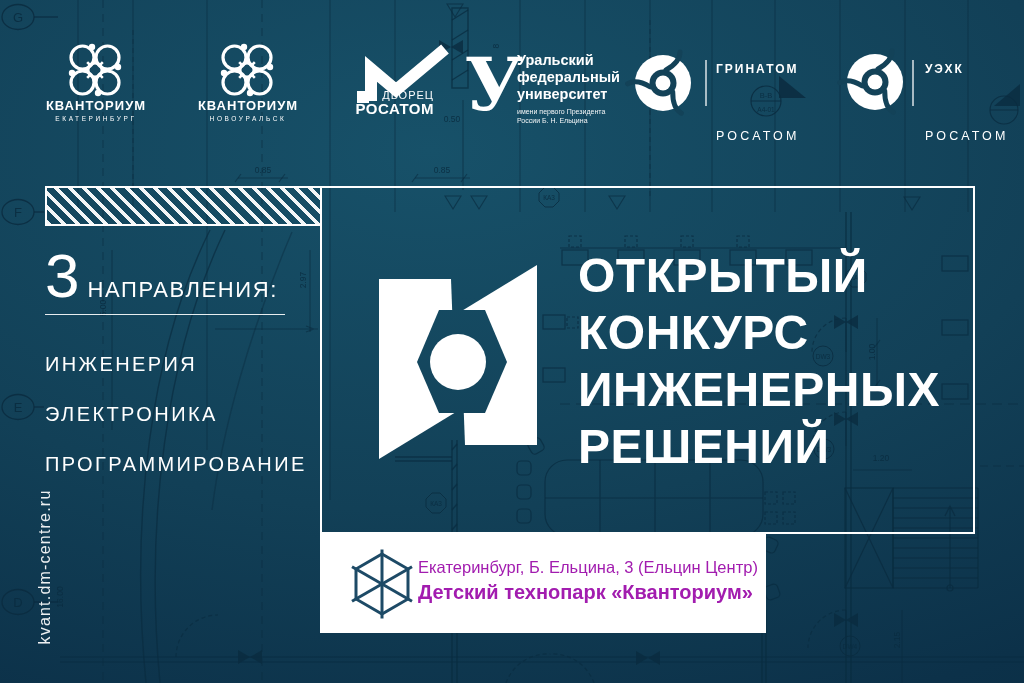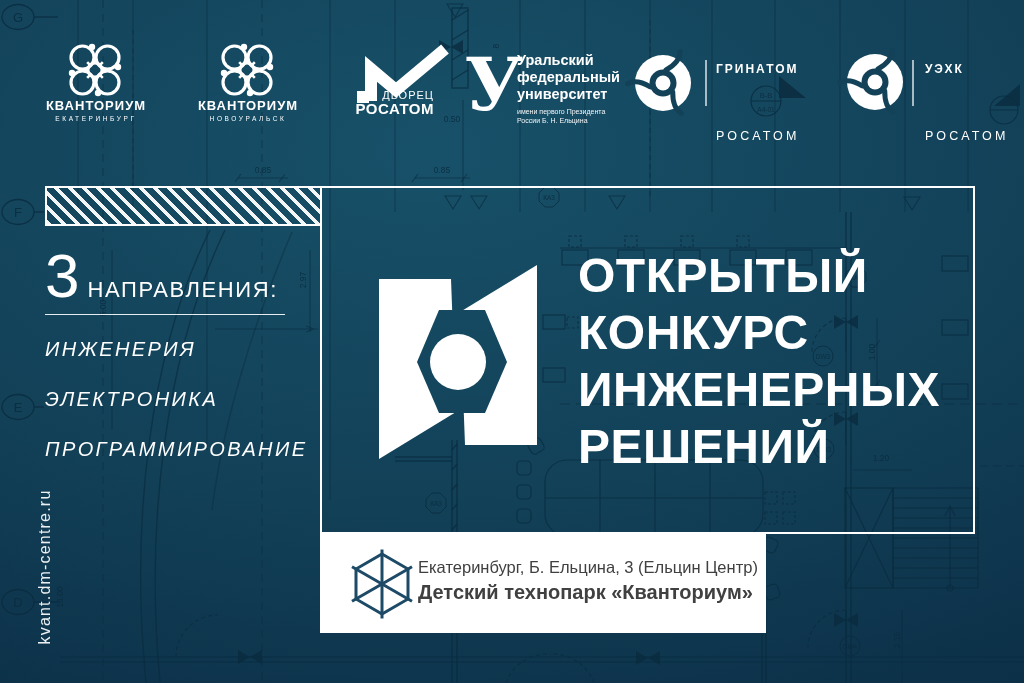--- a/index.html
+++ b/index.html
@@ -22,28 +22,28 @@
   
   .frame{position:absolute;left:320px;top:186px;width:655px;height:348px;border:2px solid #fff;box-sizing:border-box;}
   .hatch{position:absolute;left:45px;top:186px;width:277px;height:40px;border:2px solid #fff;box-sizing:border-box;
     background:repeating-linear-gradient(45deg, rgba(255,255,255,.95) 0 3.5px, rgba(255,255,255,0) 3.5px 10px);}
   
   .dir{position:absolute;left:45px;top:246px;color:#fff;width:280px;}
   .dir-head{display:flex;align-items:baseline;}
   .dir-count{font-size:62px;font-weight:300;line-height:60px;}
   .dir-label{font-size:22px;font-weight:300;letter-spacing:1.6px;margin-left:8px;}
   .dir-rule{height:1px;background:rgba(255,255,255,.9);width:240px;margin-top:8px;}
-  .dir-items{margin-top:23px;font-style:italic;}
+  .dir-items{margin-top:38px;}
   .dir-item{font-size:20px;font-weight:300;letter-spacing:2.4px;margin-bottom:27px;}
   
   .title{position:absolute;left:578px;top:247px;color:#fff;}
   .title div{font-size:48px;font-weight:800;line-height:57px;letter-spacing:.5px;}
   
   .addr{position:absolute;left:320px;top:534px;width:446px;height:99px;background:#fff;}
-  .addr-txt{position:absolute;left:98px;top:24px;color:#404040;}
+  .addr-txt{position:absolute;left:98px;top:24px;color:#a21caf;}
   .addr-1{font-size:16.5px;font-weight:400;}
   .addr-2{font-size:20px;font-weight:700;margin-top:4px;}
   
   .site{position:absolute;left:-39px;top:557px;width:170px;height:20px;transform:rotate(-90deg);
     color:rgba(255,255,255,.92);font-size:16px;font-weight:300;letter-spacing:1.2px;text-align:center;}
 </style>
 </head>
 <body>
 
 <div class="poster">

